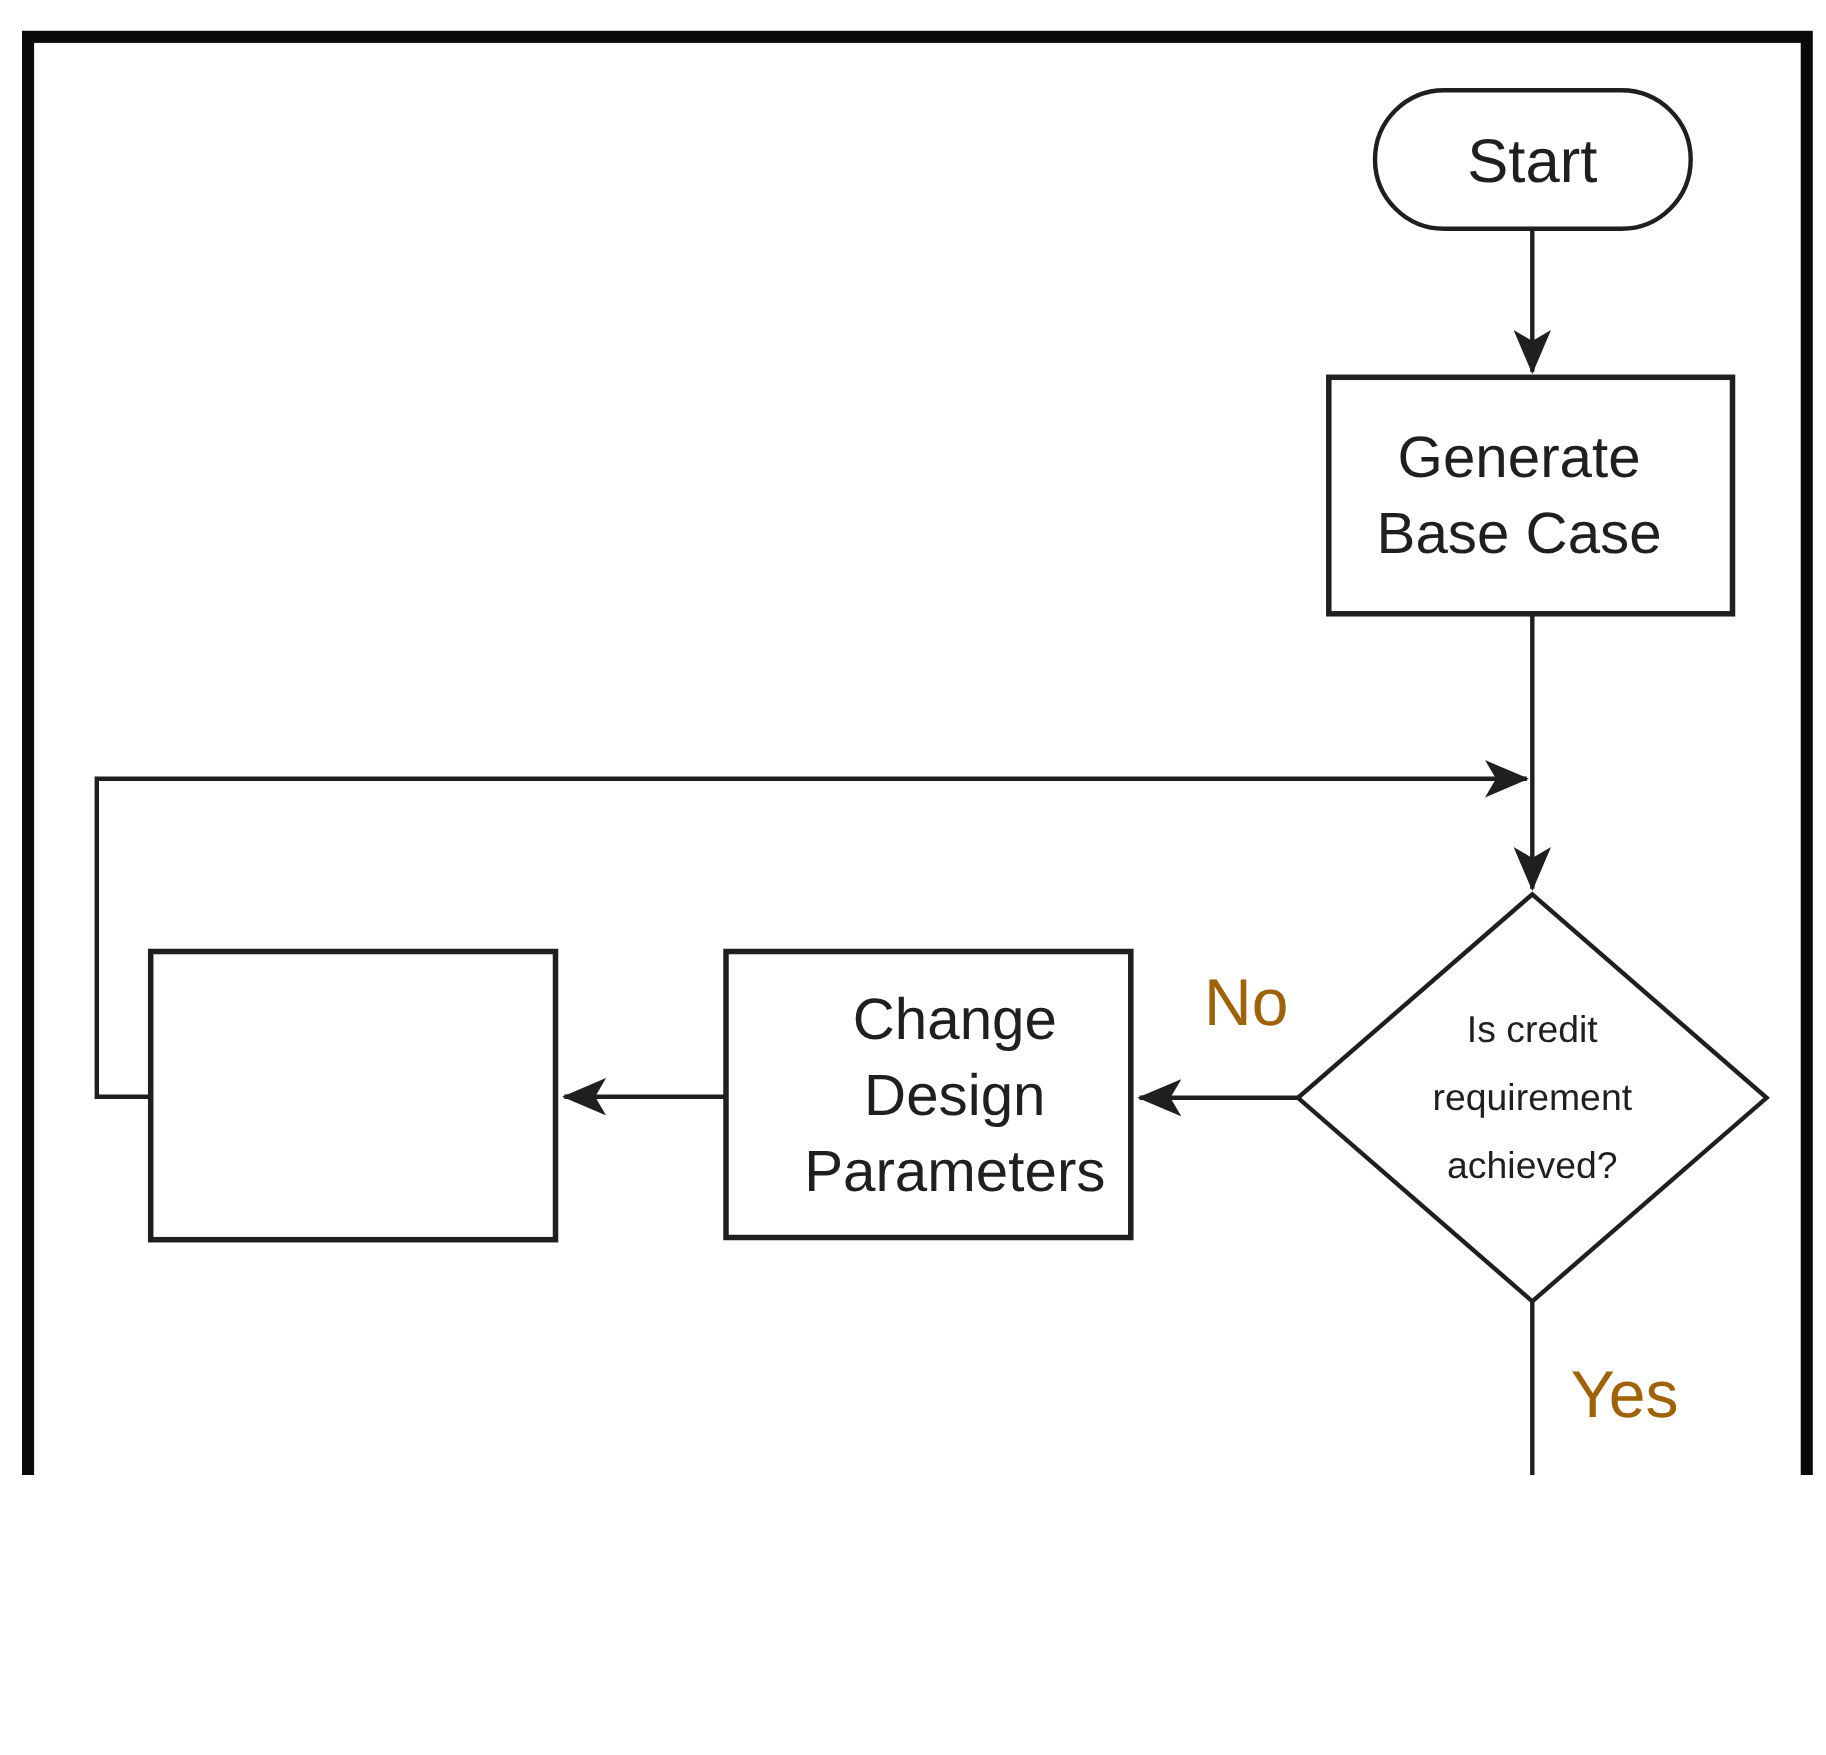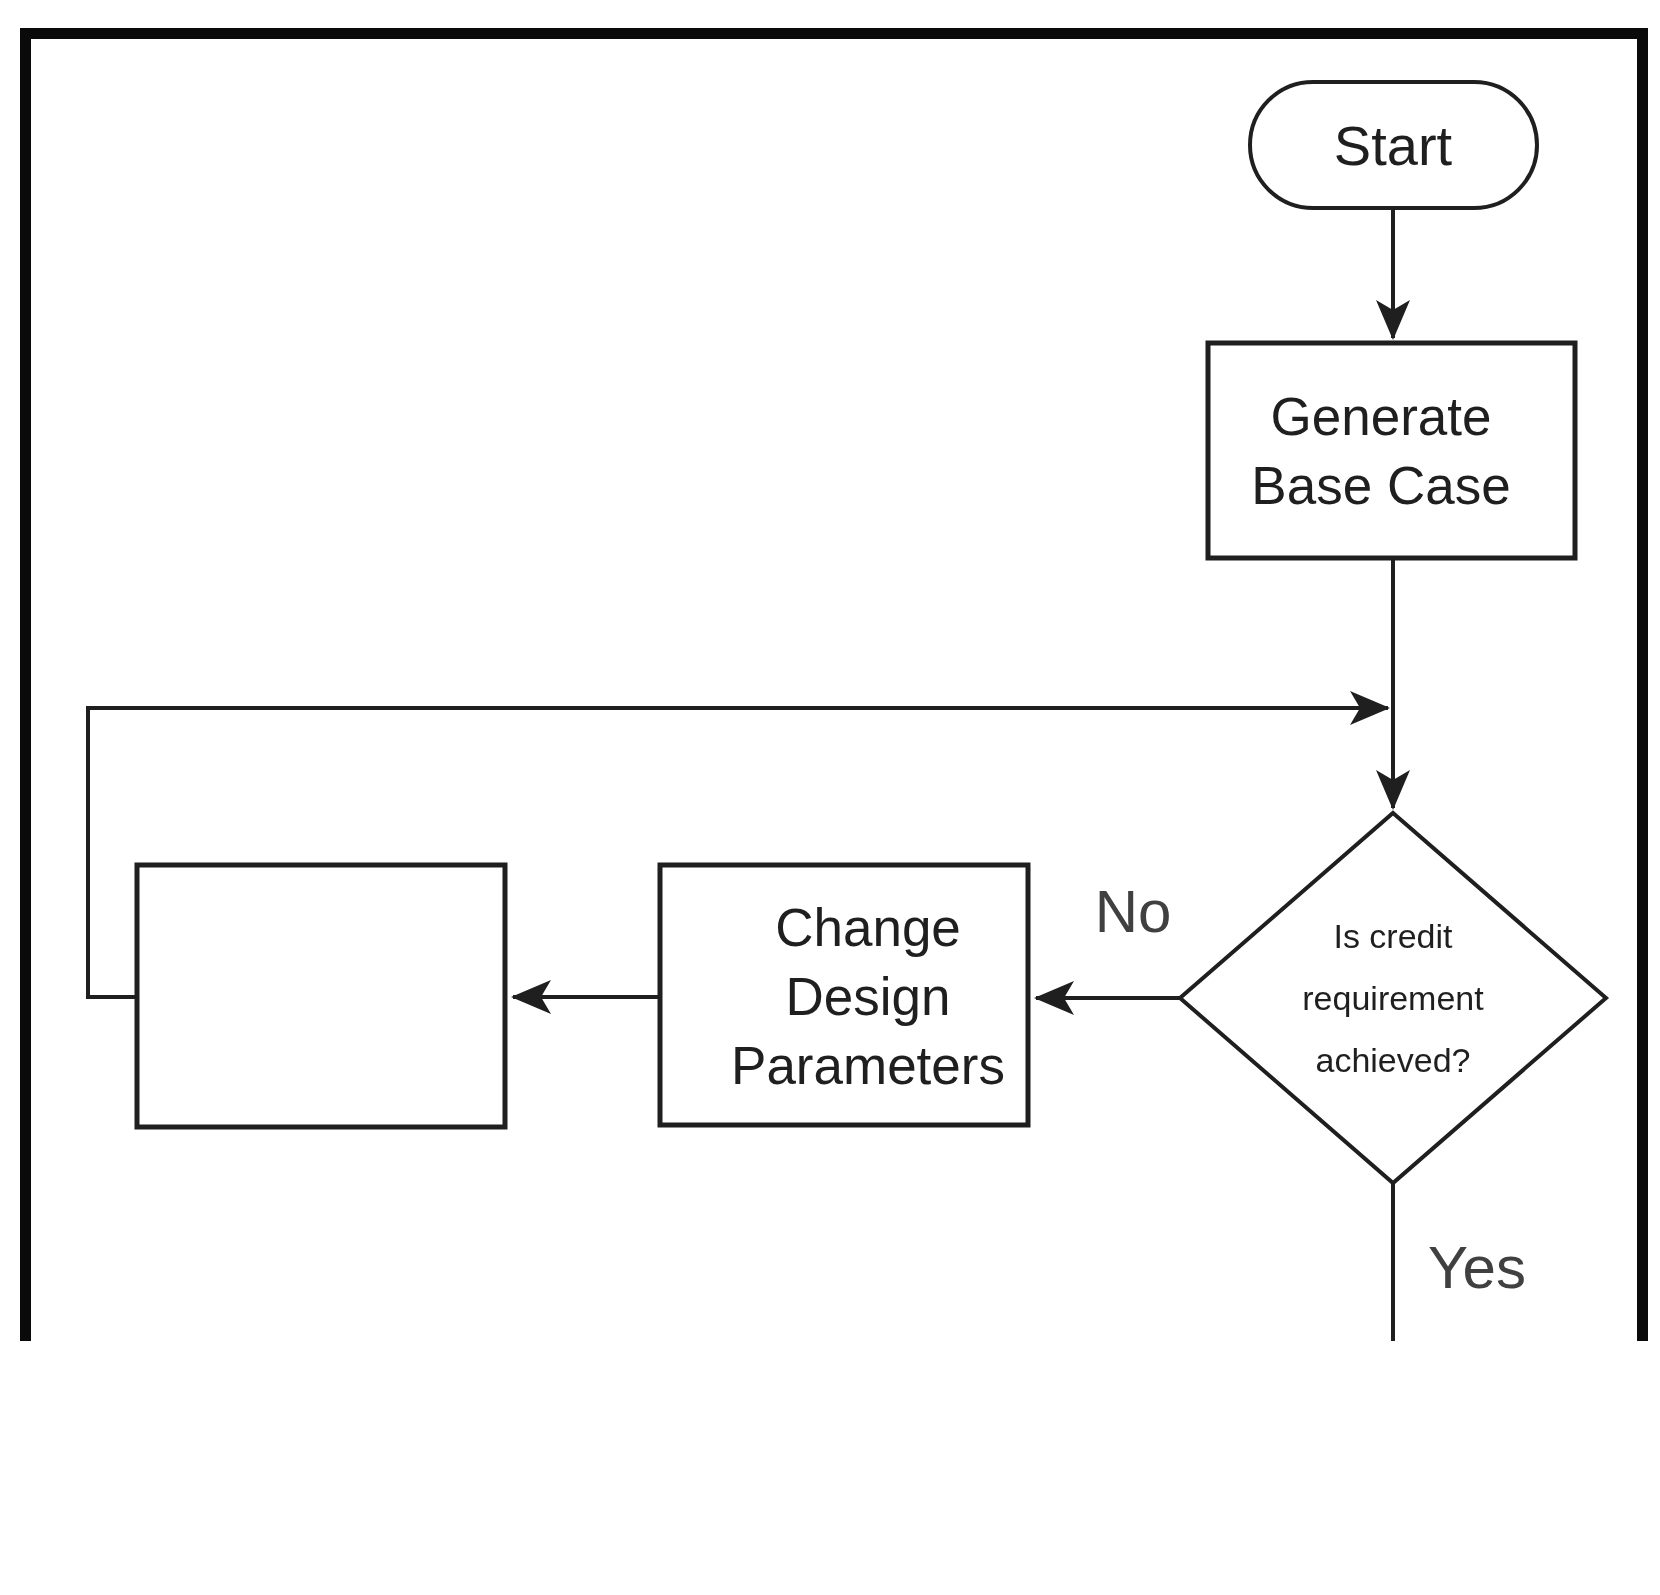--- a/index.html
+++ b/index.html
@@ -47,21 +47,21 @@
   }
   .label-decision {
     font-size: 34px;
     line-height: 62px;
   }
   .label-edge {
     position: absolute;
     transform: translate(-50%, -50%);
     font-size: 60px;
     line-height: 60px;
-    color: #404040;
+    color: #a16207;
   }
 </style>
 </head>
 <body>
 
 <div class="canvas">
 
   <div class="frame"></div>
 
   <svg class="diagram" width="1660" height="1595" viewBox="0 0 1660 1595">

